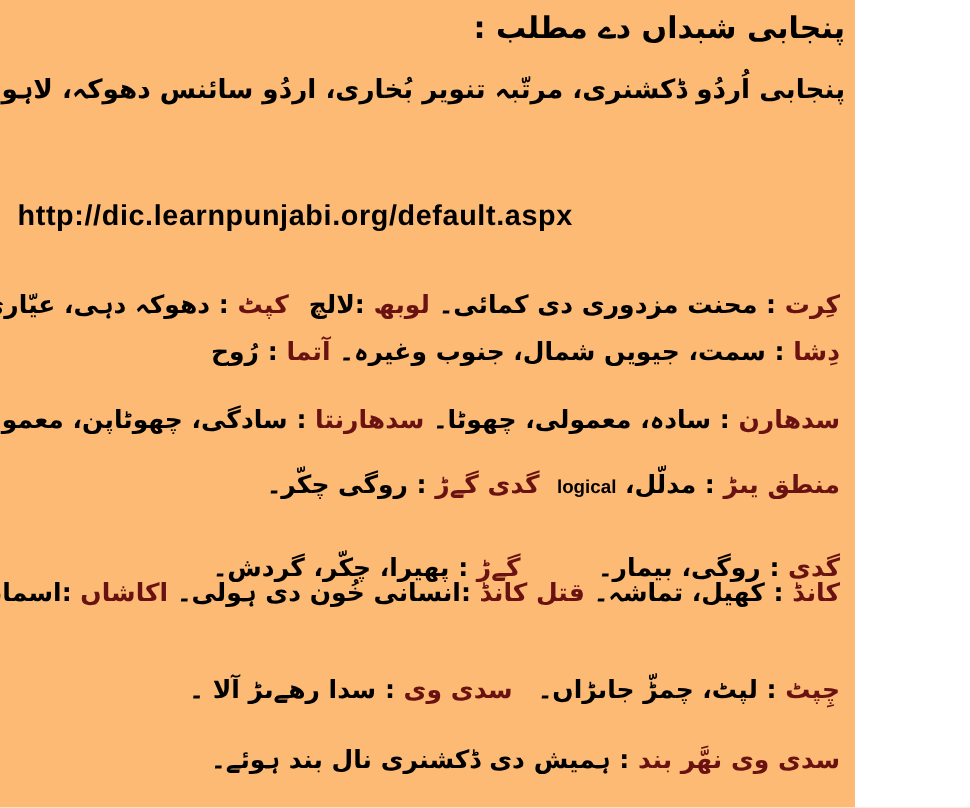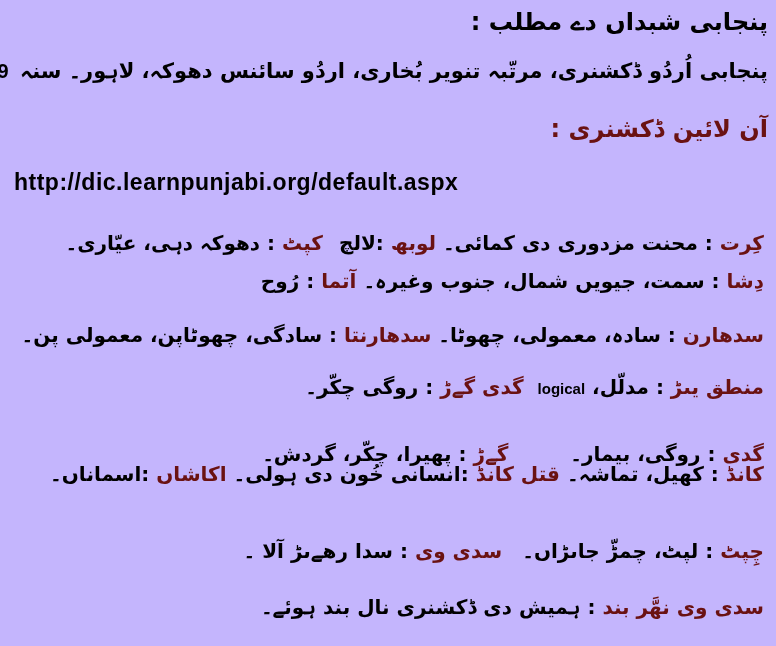--- a/index.html
+++ b/index.html
@@ -1,35 +1,35 @@
 <!DOCTYPE html>
 <html style="--accent: #6a1212;"><head>
 <meta charset="utf-8">
 <style>
   html,body{margin:0;padding:0;background:#ffffff;}
   .doc{
     position:relative;
-    width:776px;height:646px;
-    background:#c4b5fd;
+    width:684px;height:646px;
+    background:#fdba74;
     overflow:hidden;
     font-family:"DejaVu Sans", sans-serif;
   }
   .row{
     position:absolute;
     direction:rtl;
     white-space:nowrap;
     font-weight:bold;
     line-height:1.45;
     color:#000000;
   }
   .title   {top:5px;   right:8px; font-size:24px;}
   .source  {top:56px;  right:8px; font-size:21px;}
   .year    {font-family:"Liberation Sans", sans-serif; font-size:20px; letter-spacing:1px; margin:0 4px;}
   .online  {top:112px; right:8px; font-size:24px; color:var(--accent,#6a1212);}
-  .url     {top:166px; left:14px; right:auto; direction:ltr; text-align:left;
+  .url     {top:156px; left:14px; right:auto; direction:ltr; text-align:left;
             font-family:"Liberation Sans", sans-serif; font-size:23px; letter-spacing:0.5px;}
   .entry{
     position:absolute;
     right:12px;
     direction:rtl;
     white-space:nowrap;
     font-size:20px;
     font-weight:bold;
     line-height:1.5;
     color:#000000;
@@ -43,21 +43,20 @@
 <body style="background: rgb(255, 255, 255);">
 
 <div class="doc">
   <div class="row title">پنجابی شبداں دے مطلب :</div>
 
   <div class="row source">
     <span>پنجابی اُردُو ڈکشنری، مرتّبہ تنویر بُخاری،  اردُو سائنس دھوکہ، لاہور۔ سنہ</span>
     <span class="year">1989</span>
   </div>
 
-  <div class="row online">آن لائین ڈکشنری :</div>
 
   <div class="row url">http://dic.learnpunjabi.org/default.aspx</div>
 
   <div id="entries">
       <div class="entry" style="top: 208px; margin-top: 20px;"><span class="term">کِرت</span><span class="def"> : محنت مزدوری دی کمائی۔ </span><span class="term">لوبھ</span><span class="def"> :لالچ</span><span class="gap" style="width: 16px;"></span><span class="term">کپٹ</span><span class="def"> : دھوکہ دہی، عیّاری۔</span></div>
       <div class="entry" style="top: 266px;"><span class="term">دِشا</span><span class="def"> : سمت، جیویں شمال، جنوب وغیرہ۔ </span><span class="term">آتما</span><span class="def"> : رُوح</span></div>
       <div class="entry" style="top: 320px;"><span class="term">سدھارن</span><span class="def"> : سادہ، معمولی، چھوٹا۔ </span><span class="term">سدھارنتا</span><span class="def"> : سادگی، چھوٹاپن، معمولی پن۔</span></div>
       <div class="entry" style="top: 372px;"><span class="term">منطق یںڑ</span><span class="def"> :  مدلّل، </span><span class="latin">logical</span><span class="gap" style="width: 14px;"></span><span class="term">گدی گےڑ</span><span class="def"> : روگی چکّر۔</span></div>
       <div class="entry" style="top: 439px;"><span class="term">گدی</span><span class="def"> : روگی، بیمار۔</span><span class="gap" style="width: 62px;"></span><span class="term">گےڑ</span><span class="def"> : پھیرا، چکّر، گردش۔</span></div>
       <div class="entry" style="top: 459px;"><span class="term">کانڈ</span><span class="def"> : کھیل، تماشہ۔ </span><span class="term">قتل کانڈ</span><span class="def"> :انسانی خُون دی ہولی۔ </span><span class="term">اکاشاں</span><span class="def"> :اسماناں۔</span></div>

